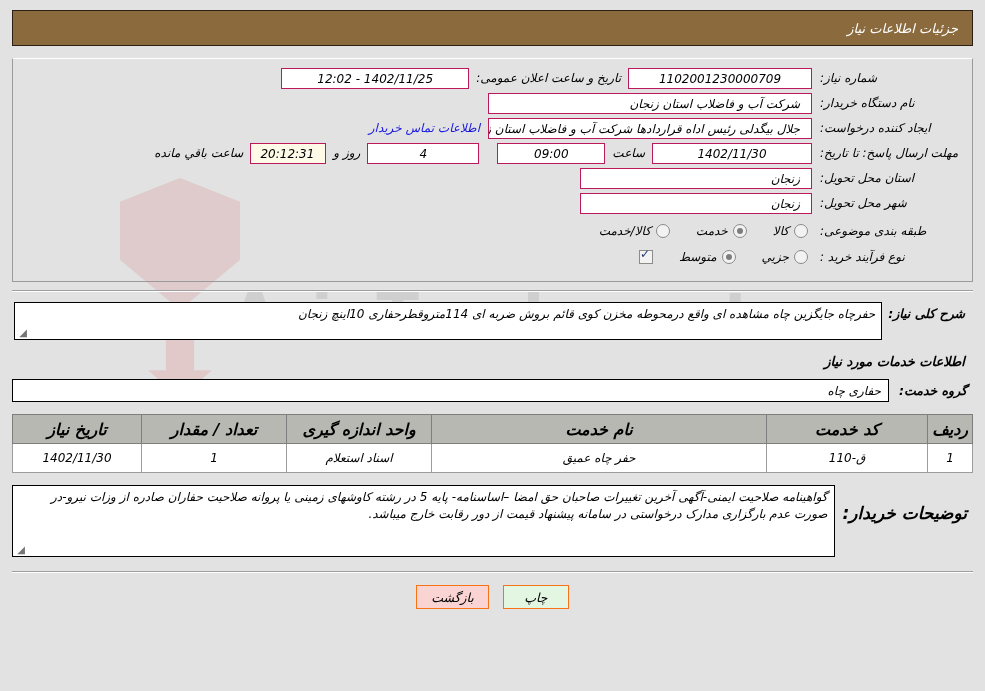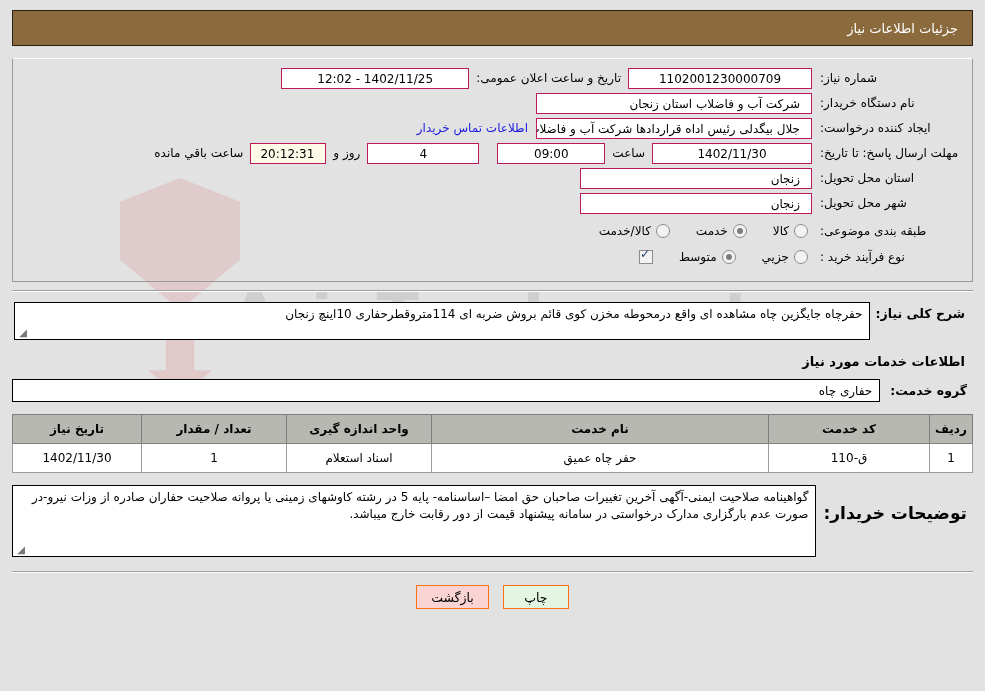--- a/index.html
+++ b/index.html
@@ -56,20 +56,21 @@
     background: rgba(226,170,170,0.45);
     clip-path: polygon(28% 0%, 72% 0%, 72% 52%, 100% 52%, 50% 100%, 0% 52%, 28% 52%);
   }
 
   
   .page {
     position: relative;
     z-index: 2;
     padding: 10px 12px 0 12px;
     box-sizing: border-box;
+    font-style: italic;
   }
   .title-bar {
     background: #8b6b3d;
     border: 1px solid #2b2014;
     height: 36px;
     line-height: 36px;
     color: #ffffff;
     font-size: 13px;
     padding: 0 14px;
     text-align: right;
@@ -113,21 +114,21 @@
     padding: 0 11px;
     font-size: 12px;
     text-align: center;
     overflow: hidden;
     white-space: nowrap;
   }
   .fbox.rt { text-align: right; }
   .fbox.yellowish { background: #fdfbe7; }
 
   .w-need     { width: 184px; }
-  .w-wide     { width: 276px; }
+  .w-wide     { width: 324px; }
   .w-date     { width: 160px; }
   .w-zanjan   { width: 232px; }
   .w-hour     { width: 108px; }
   .w-days     { width: 112px; }
   .w-remain   { width: 76px; }
   .w-announce { width: 188px; }
 
   .inline-lbl {
     padding: 0 7px;
     font-size: 12px;
@@ -264,21 +265,21 @@
     width: 100%;
     border-collapse: collapse;
     font-size: 12px;
     background: #ffffff;
   }
   table.grid th {
     background: #b8b8b3;
     border: 1px solid #7e7e7e;
     height: 28px;
     font-weight: bold;
-    font-size: 12px;
+    font-size: 16px;
     color: #000;
     text-align: center;
     padding: 0 4px;
   }
   table.grid td {
     border: 1px solid #9c9c9c;
     height: 28px;
     text-align: center;
     padding: 0 4px;
     background: #ffffff;

